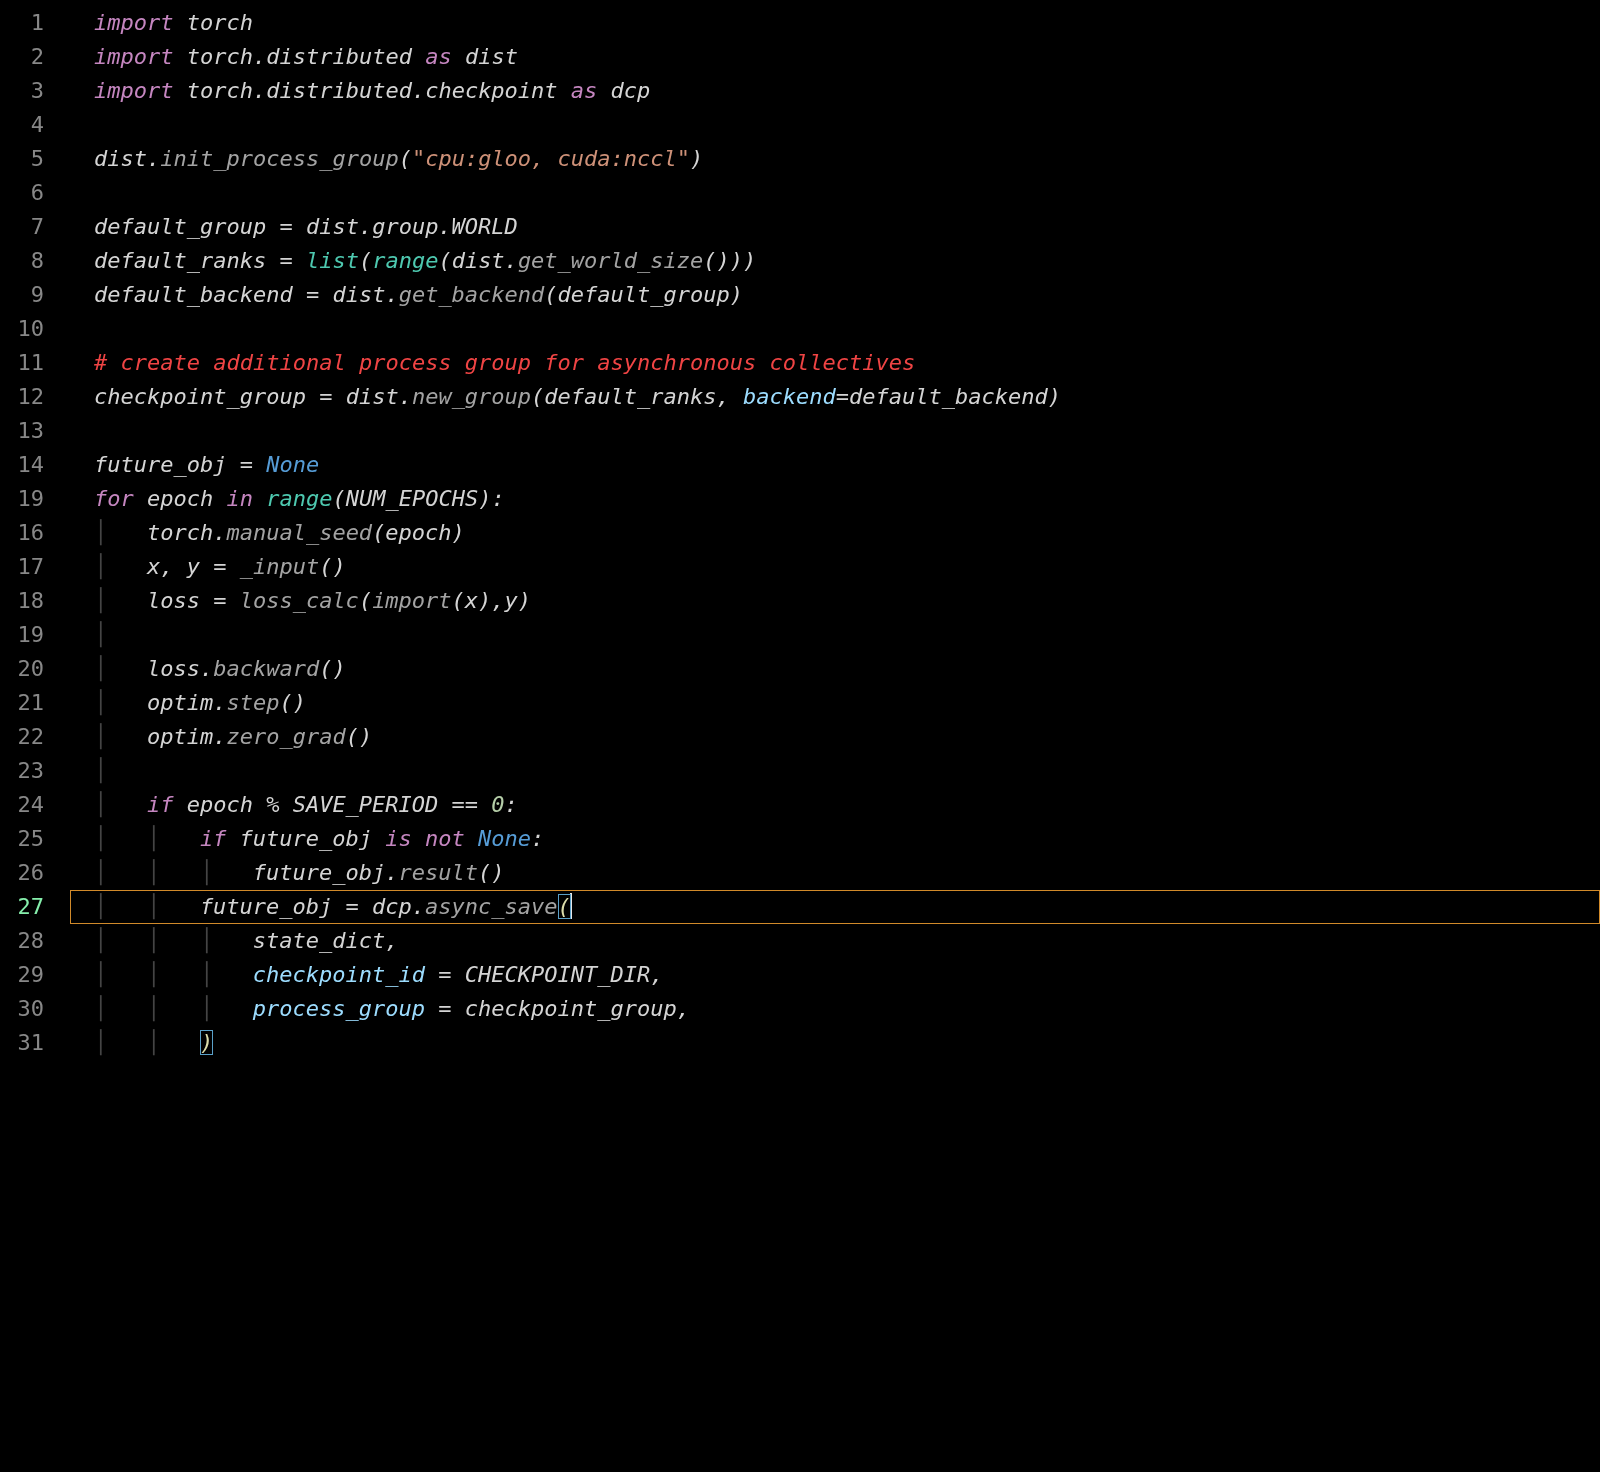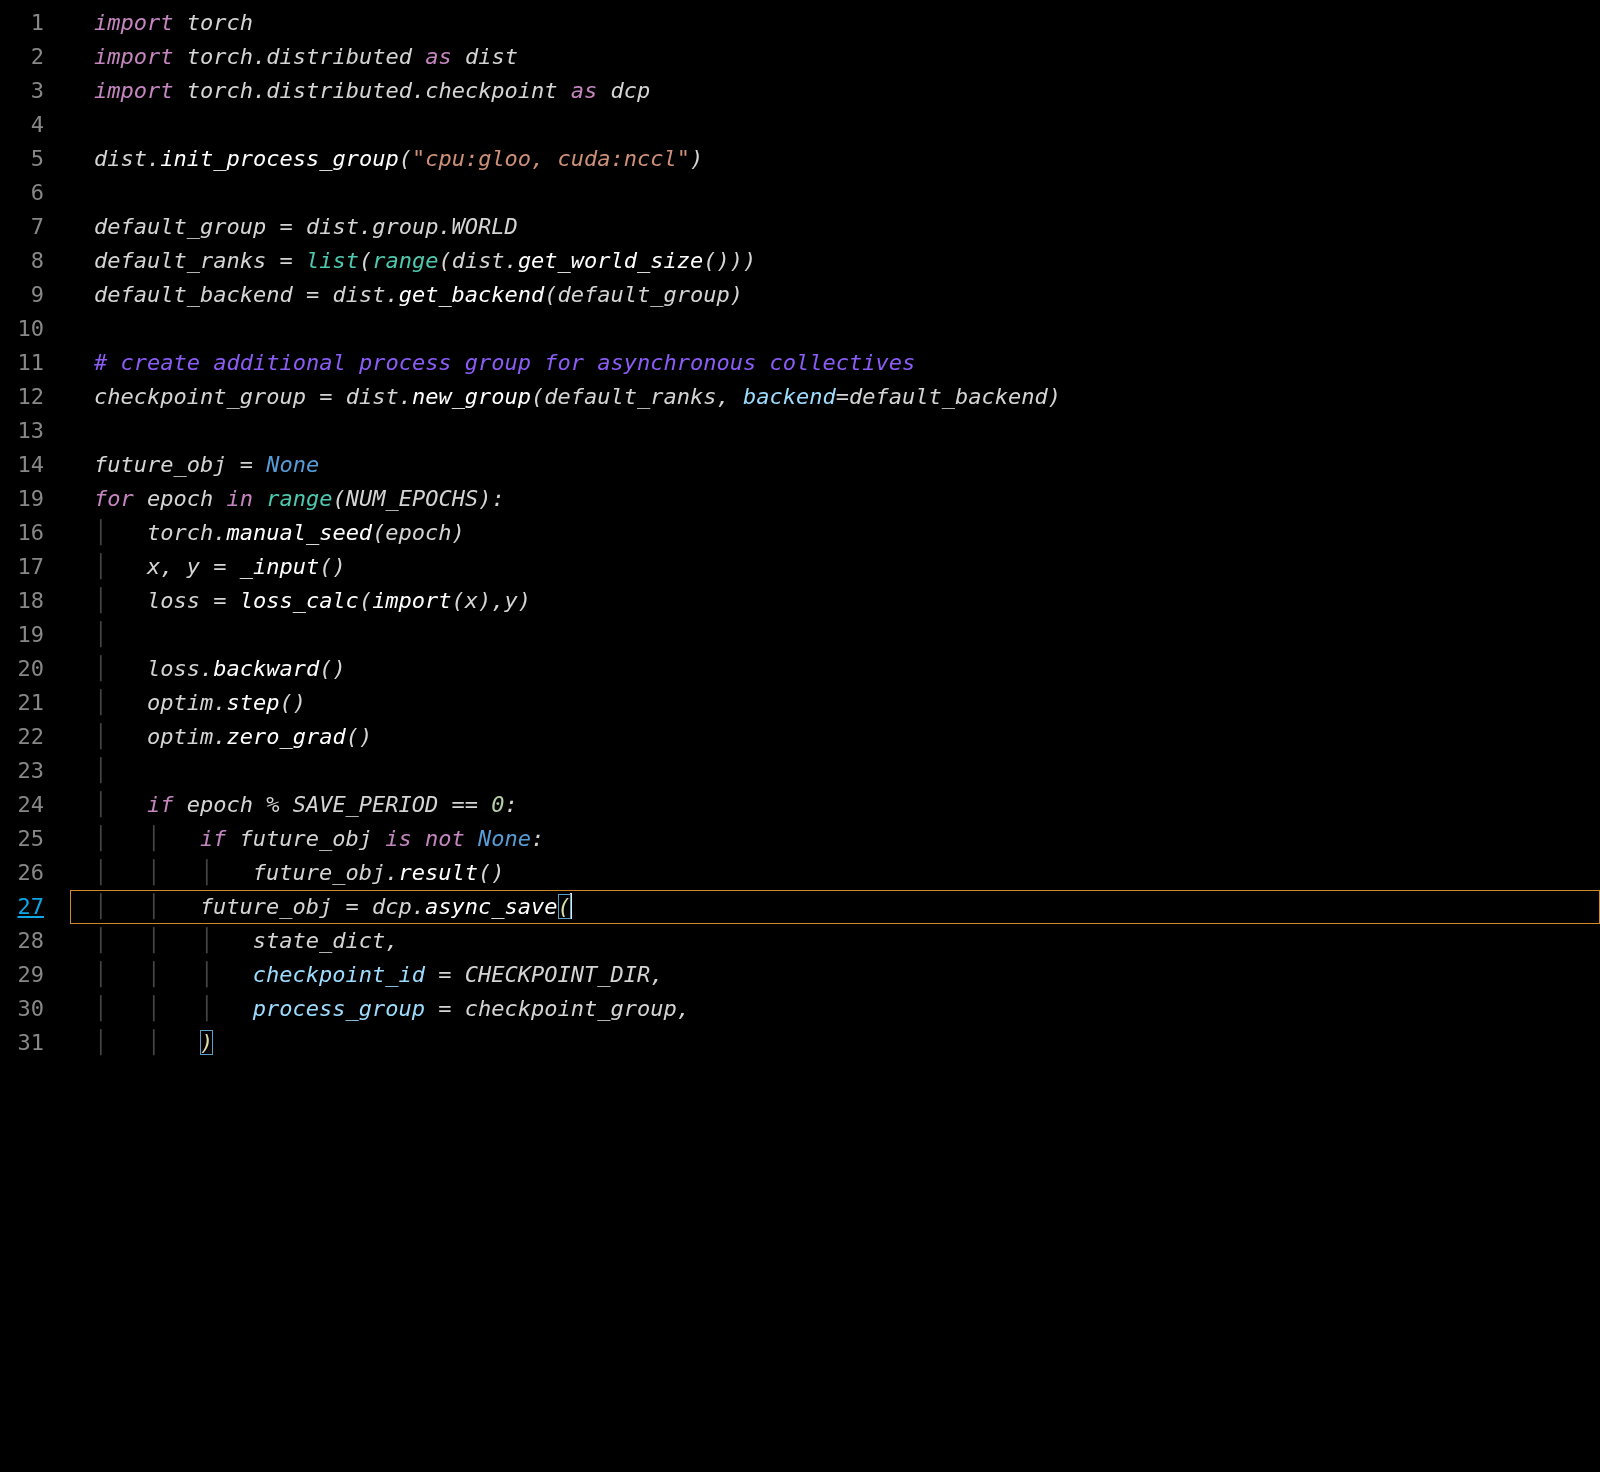--- a/index.html
+++ b/index.html
@@ -19,21 +19,21 @@
     flex: 0 0 70px;
     text-align: right;
     padding-right: 26px;
     color: #888;
     user-select: none;
   }
   .gutter .ln {
     height: 34px;
     line-height: 34px;
   }
-  .gutter .ln.active { color: #0ea5e9; text-decoration: underline; }
+  .gutter .ln.active { color: #86efac; }
   .code {
     flex: 1;
     position: relative;
     font-style: italic;
   }
   .line {
     height: 34px;
     line-height: 34px;
     white-space: pre;
     position: relative;
@@ -50,24 +50,24 @@
     color: #555;
     display: inline-block;
     width: 0.6em;
   }
   .ig::before { content: "│"; color: #444; }
 
   
   .kw   { color: #c586c0; }     
   .str  { color: #ce9178; }     
   .num  { color: #b5cea8; }     
-  .fn   { color: #ffffff; }     
+  .fn   { color: #a3a3a3; }     
   .bfn  { color: #4ec9b0; }     
   .arg  { color: #9cdcfe; text-align: right; }     
-  .com  { color: #8b5cf6; margin-top: 40px; }     
+  .com  { color: #ef4444; margin-top: 40px; }     
   .none { color: #569cd6; }     
   .op   { color: #d4d4d4; }
   .nm   { color: #d4d4d4; }     
   .paren-hl {
     outline: 1px solid #5aa0c8;
     outline-offset: -1px;
     color: #dcdcaa;
   }
   .cursor {
     display: inline-block;

